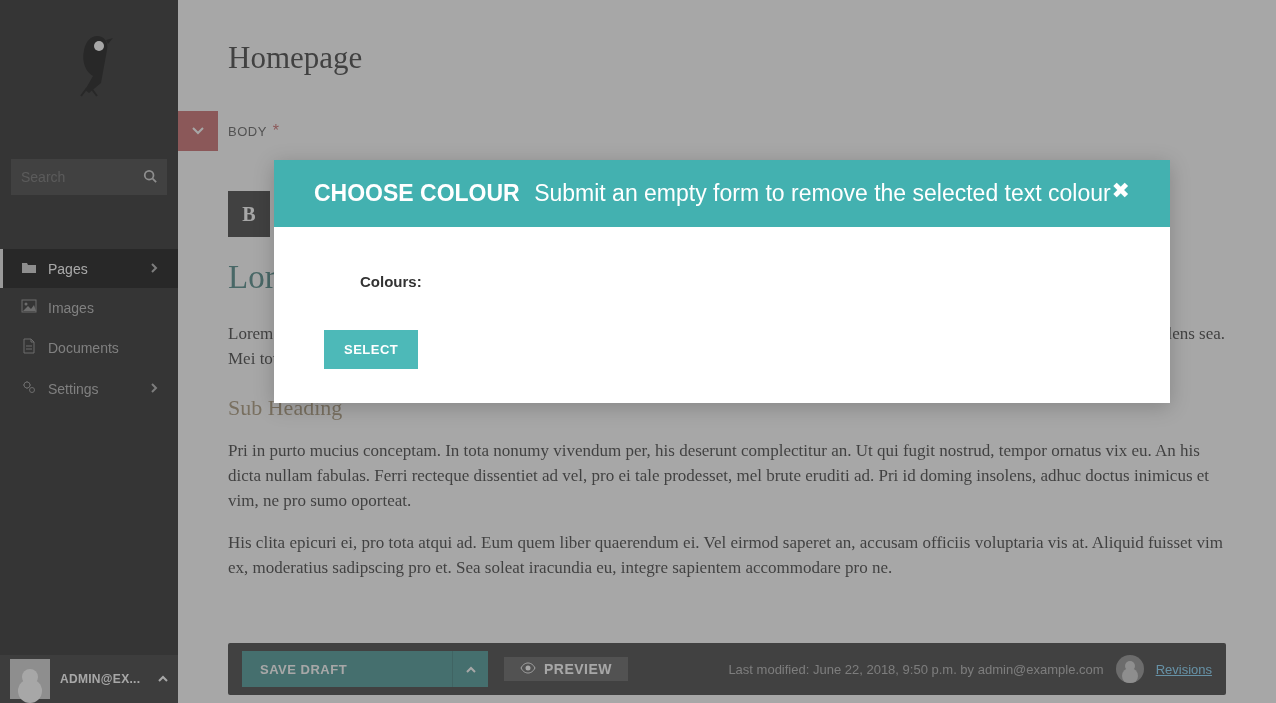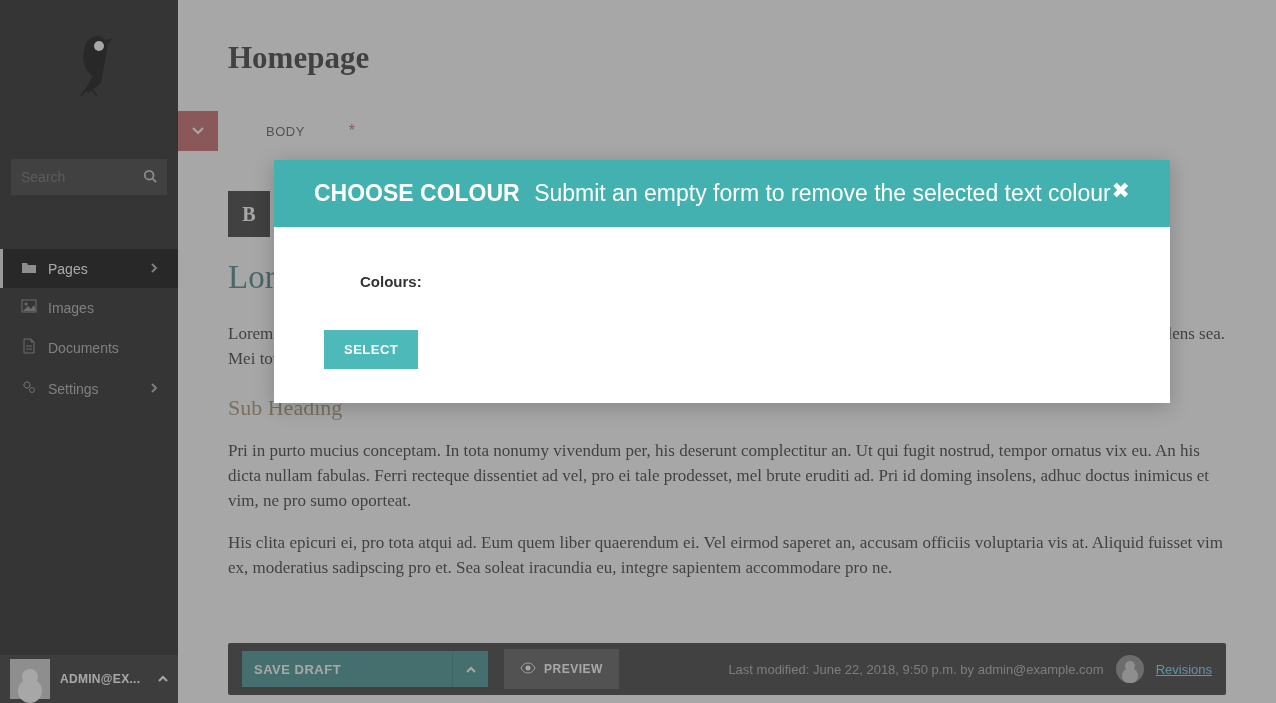--- a/index.html
+++ b/index.html
@@ -123,28 +123,27 @@
   position: absolute;
   left: 178px;
   top: 0;
   right: 0;
   bottom: 0;
   background: #fff;
 }
 .page-title {
   padding: 40px 50px 35px;
   font-size: 31px;
-  font-weight: 700;
+  font-weight: 400;
   color: #333;
   font-family: Georgia, serif;
 }
 .body-header {
   display: flex;
   align-items: center;
-  gap: 38px;
 }
 .collapse-btn {
   width: 40px;
   height: 40px;
   background: #c76162;
   display: flex;
   align-items: center;
   justify-content: center;
   color: #fff;
 }
@@ -211,44 +210,44 @@
   padding: 0 14px;
   border-radius: 2px;
 }
 .btn-save {
   background: #3a8e8c;
   color: #fff;
   font-weight: 600;
   font-size: 13px;
   letter-spacing: 0.5px;
   height: 36px;
-  padding: 0 12px;
+  padding: 0 18px;
   display: flex;
   align-items: center;
   border: none;
   width: 210px;
 }
 .btn-save-drop {
   width: 36px;
   height: 36px;
   background: #3a8e8c;
   border-left: 1px solid rgba(0,0,0,0.15);
   color: #fff;
   display: flex;
   align-items: center;
   justify-content: center;
   margin-right: 16px;
 }
 .btn-preview {
   background: #555;
   color: #fff;
   font-weight: 600;
-  font-size: 12px;
+  font-size: 14px;
   letter-spacing: 0.5px;
-  height: 40px;
+  height: 24px;
   padding: 0 16px;
   display: flex;
   align-items: center;
   border: none;
 }
 .btn-preview .eye { margin-right: 8px; }
 .last-mod {
   margin-left: auto;
   color: #aaa;
   font-size: 13px;

